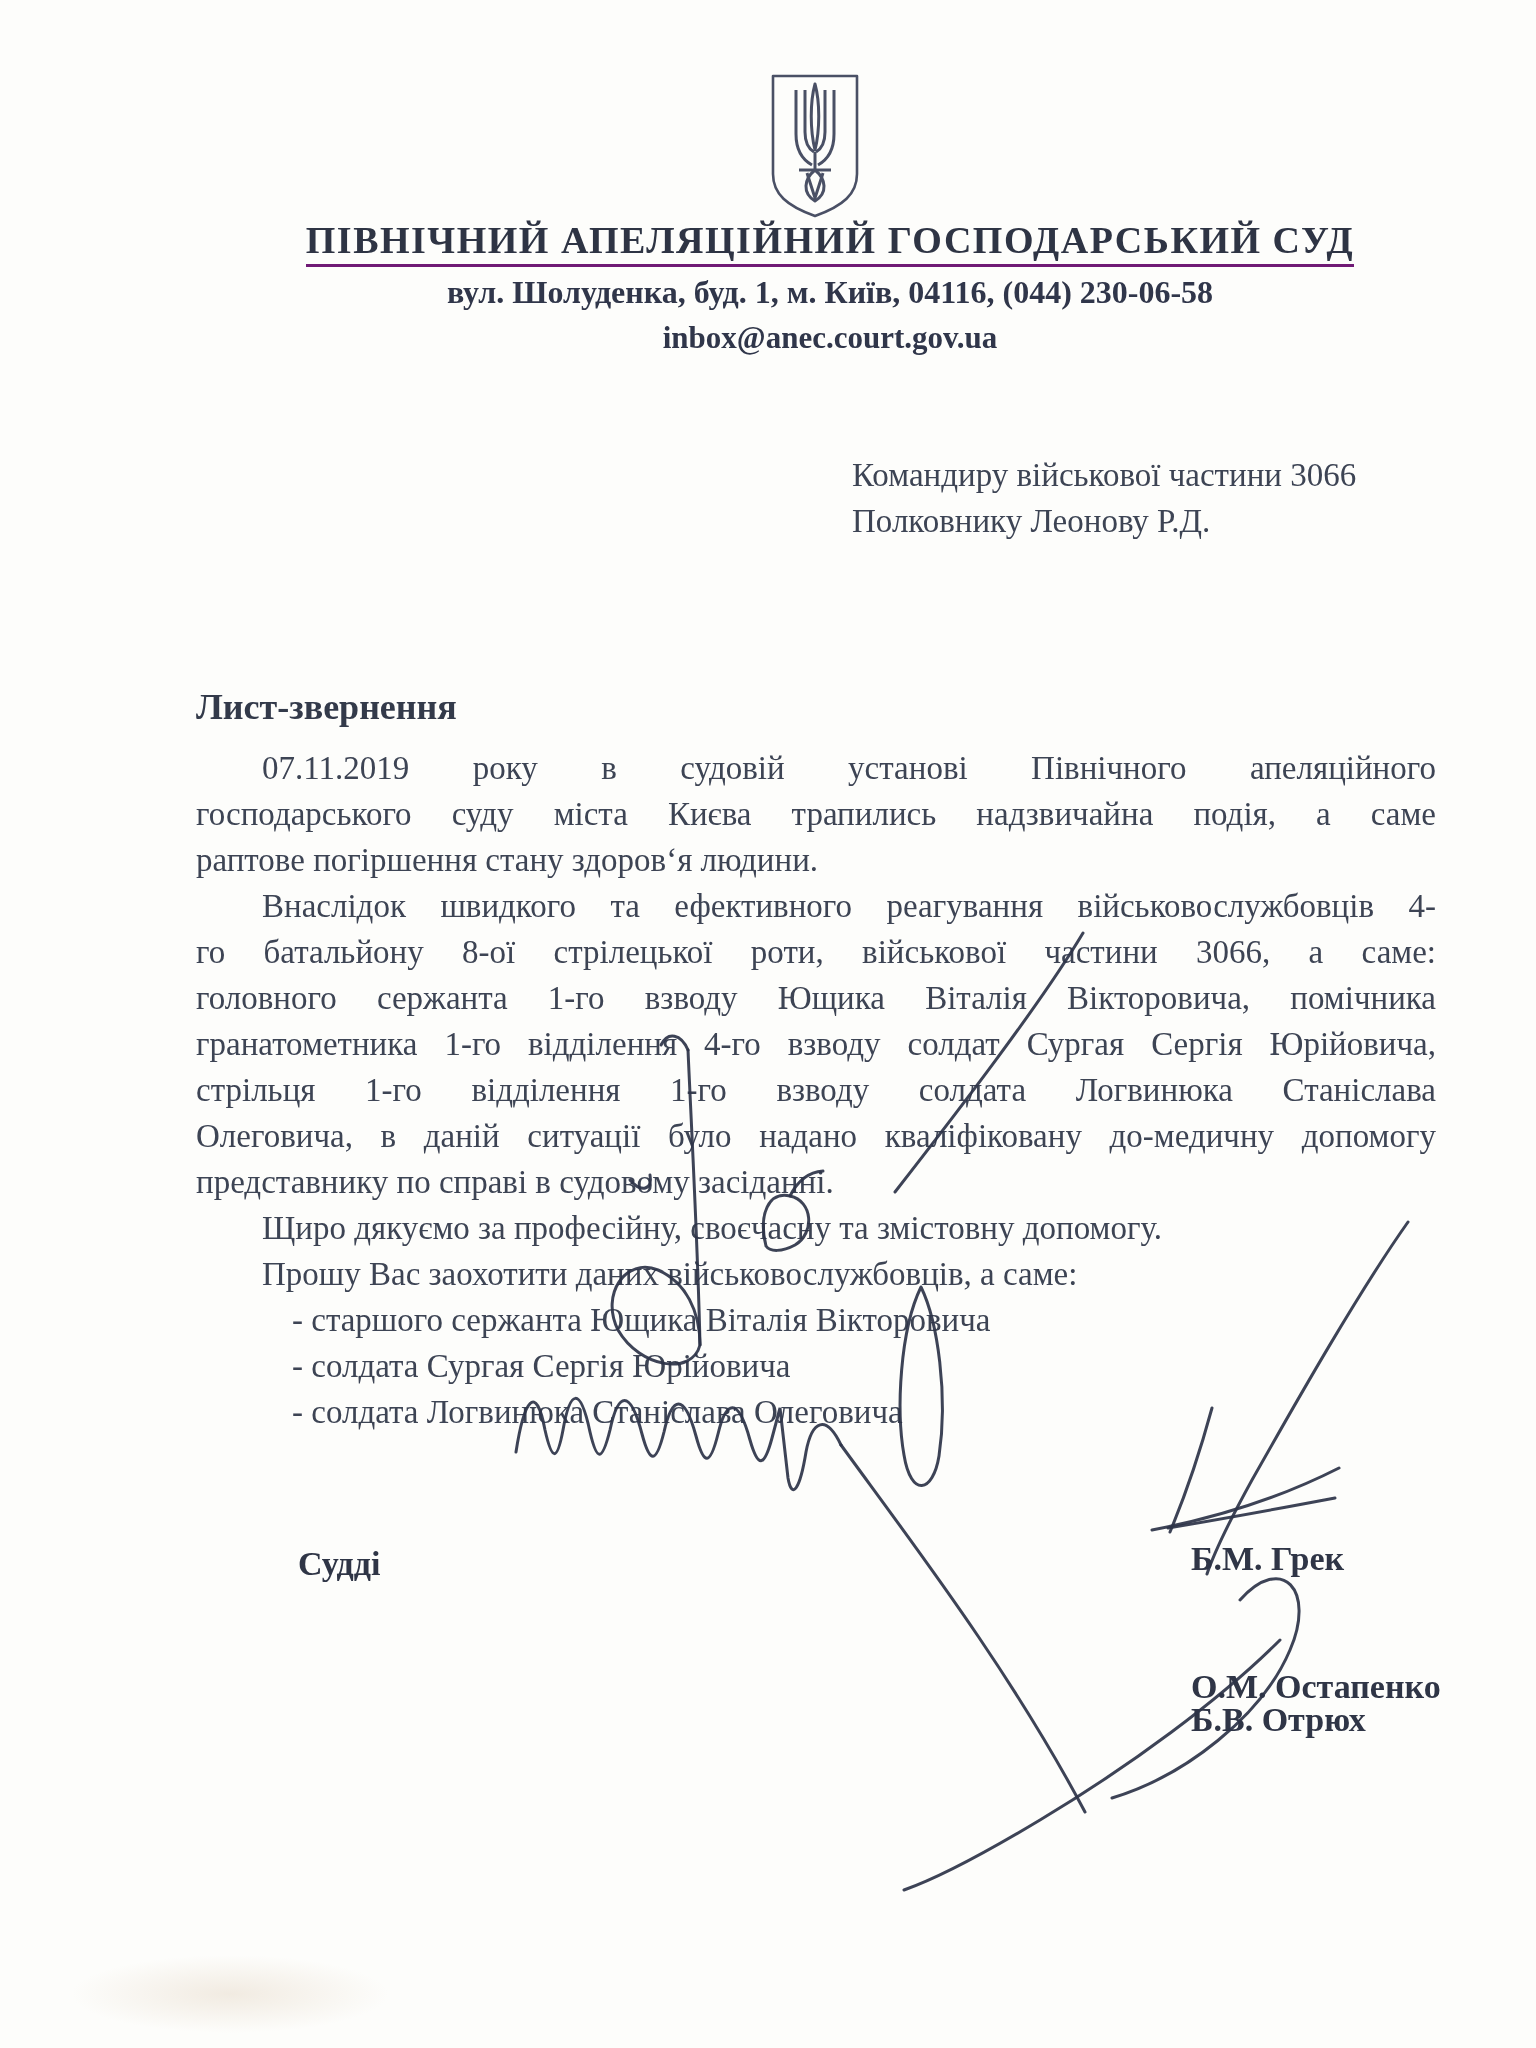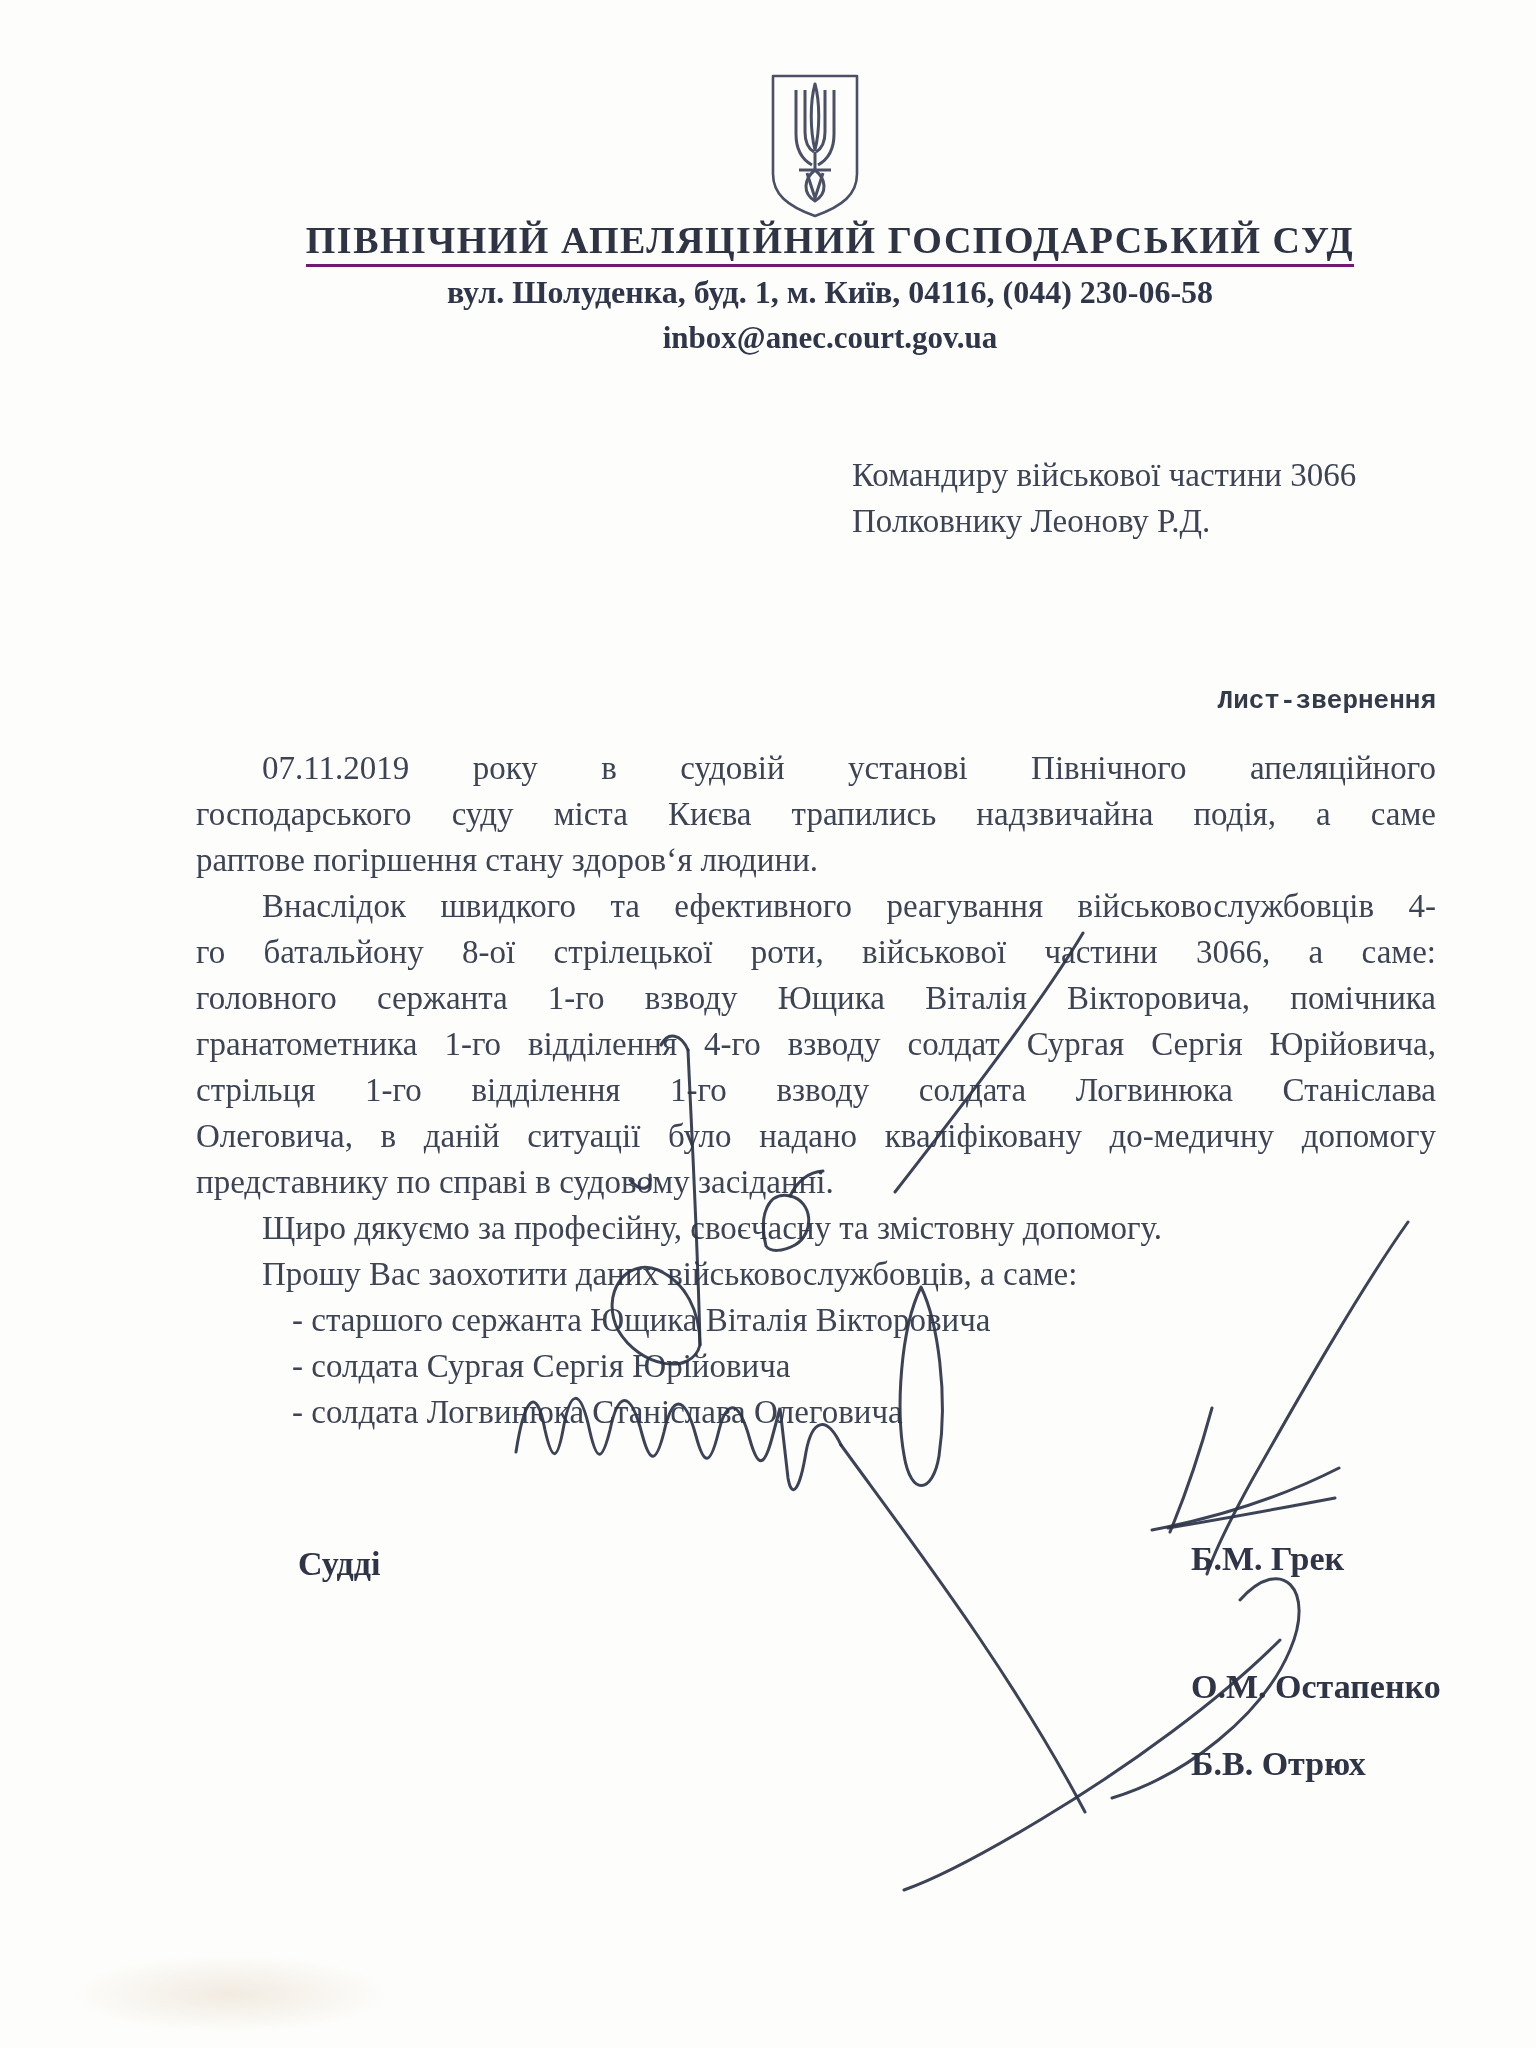--- a/index.html
+++ b/index.html
@@ -31,21 +31,21 @@
     font-size:31px;font-weight:bold;color:#30364a;line-height:40px;
   }
   
   .recipient{
     position:absolute;left:852px;top:452px;
     font-size:33px;line-height:46px;color:#3d4454;
   }
   
   .doc-title{
     position:absolute;left:196px;top:686px;width:1240px;
-    text-align:right;font-size:26px;font-weight:bold;color:#333a4a;font-family:Liberation Mono, monospace;
+    text-align:left;font-size:36px;font-weight:bold;color:#333a4a;
   }
   
   .body-text{
     position:absolute;left:196px;top:745px;width:1240px;
     font-size:33px;line-height:46px;color:#3d4454;
   }
   .para .tline{
     text-align:justify;text-align-last:justify;
     white-space:normal;height:46px;overflow:visible;
   }
@@ -56,21 +56,21 @@
   .judges-label{
     position:absolute;left:298px;top:1545px;
     font-size:34px;font-weight:bold;color:#2f3546;
   }
   .jname{
     position:absolute;left:1155px;
     font-size:34px;font-weight:bold;color:#2f3546;white-space:nowrap;margin-left:36px;
   }
   .jname-0{top:1540px;}
   .jname-1{top:1668px;}
-  .jname-2{top:1745px;}
+  .jname-2{top:1701px;}
   
   .ink{position:absolute;left:0;top:0;width:1536px;height:2048px;pointer-events:none;}
   .ink path{fill:none;stroke:#2d3348;stroke-width:3;stroke-linecap:round;opacity:.92;}
   .smudge{
     position:absolute;left:10px;top:1940px;width:440px;height:108px;
     background:radial-gradient(closest-side,rgba(214,193,166,.30),rgba(214,193,166,0) 72%);
   }
 </style>
 </head>
 <body>

